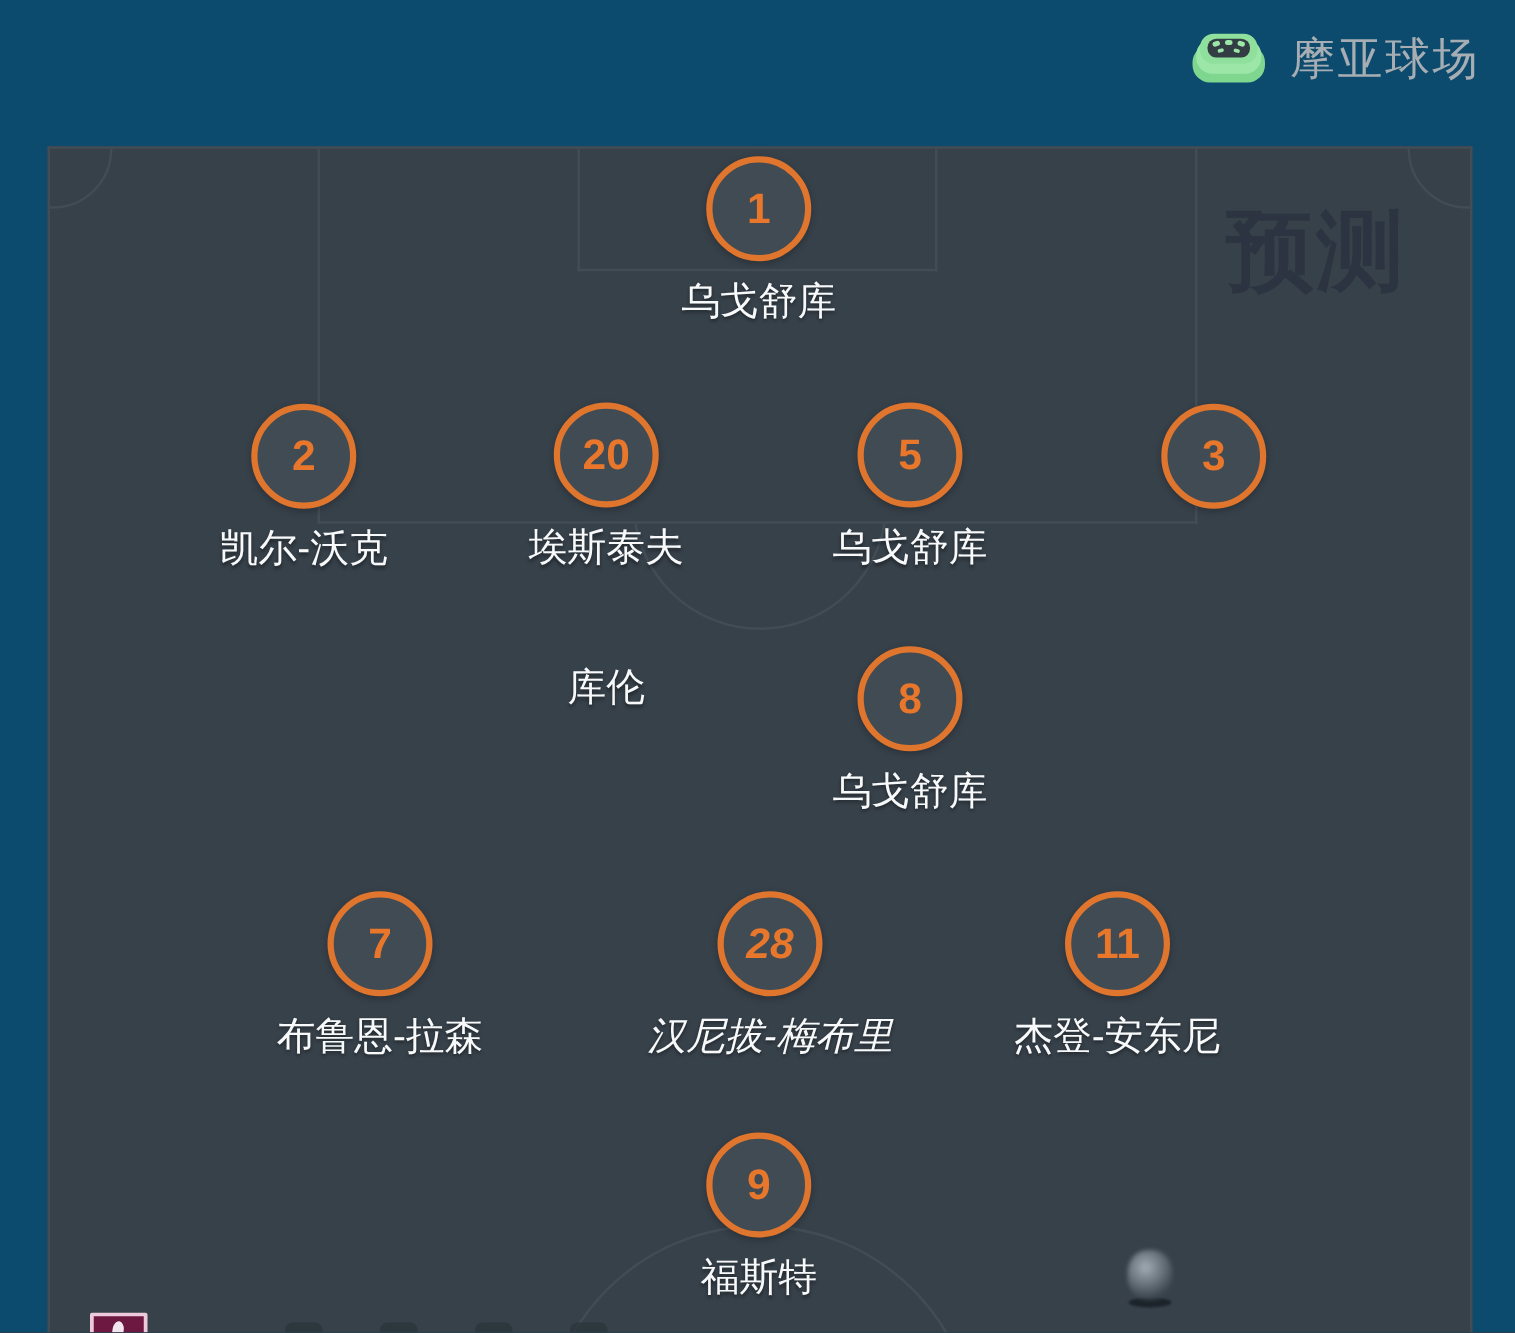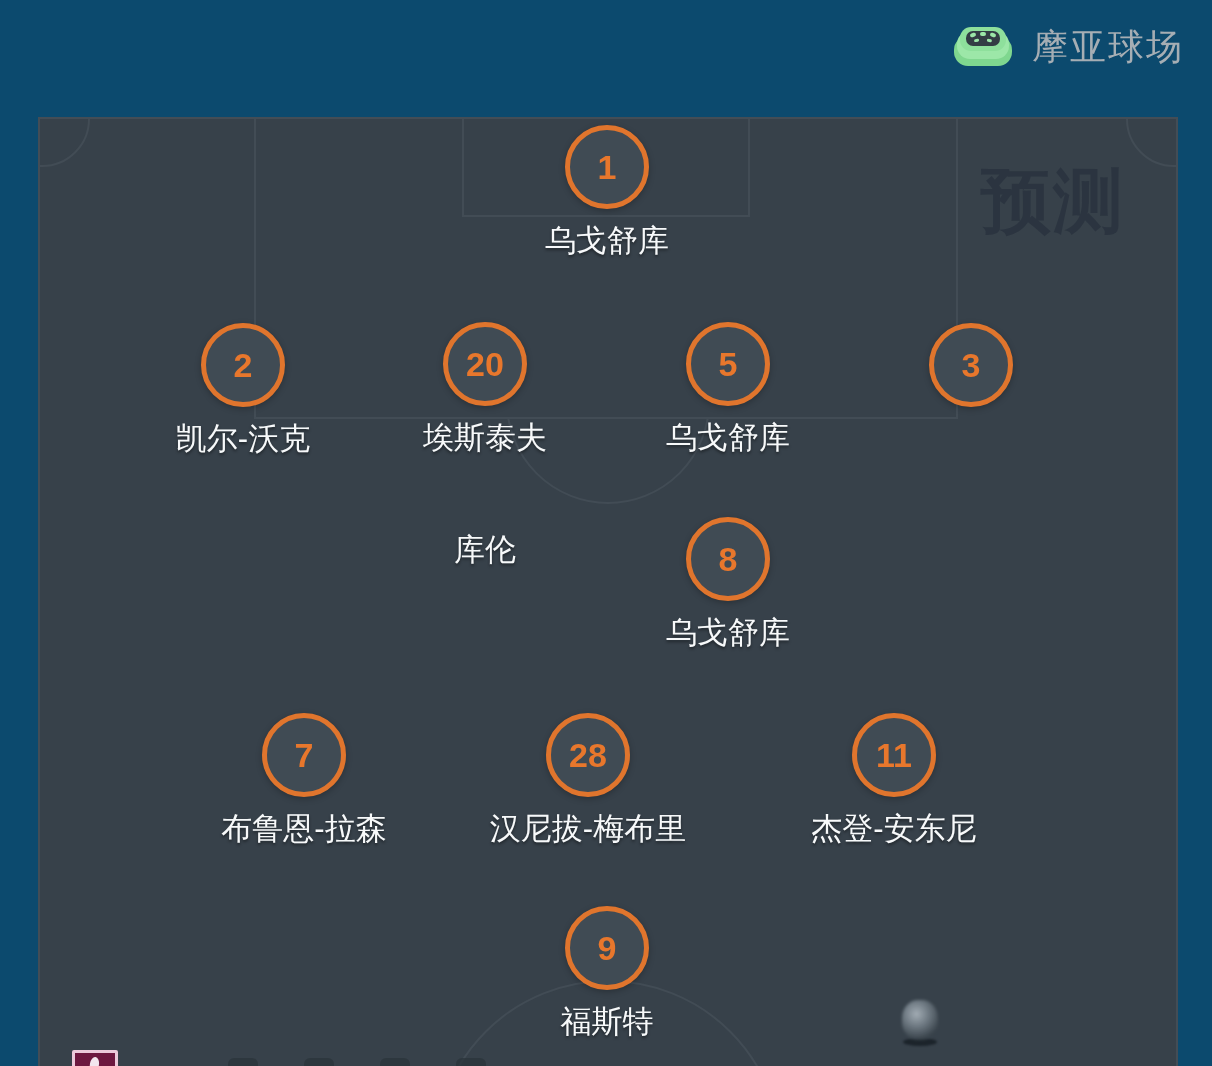--- a/index.html
+++ b/index.html
@@ -148,21 +148,21 @@
   <div class="player" style="left:618px;top:517px;">
     <div class="badge">8</div>
     <div class="pname">乌戈舒库</div>
   </div>
 
   <div class="player" style="left:194px;top:713px;">
     <div class="badge">7</div>
     <div class="pname">布鲁恩-拉森</div>
   </div>
 
-  <div class="player" style="left:478px;top:713px;">
+  <div class="player" style="left:506px;top:713px;font-style:italic;">
     <div class="badge">28</div>
     <div class="pname">汉尼拔-梅布里</div>
   </div>
 
   <div class="player" style="left:784px;top:713px;">
     <div class="badge">11</div>
     <div class="pname">杰登-安东尼</div>
   </div>
 
   <div class="player" style="left:497px;top:906px;">

